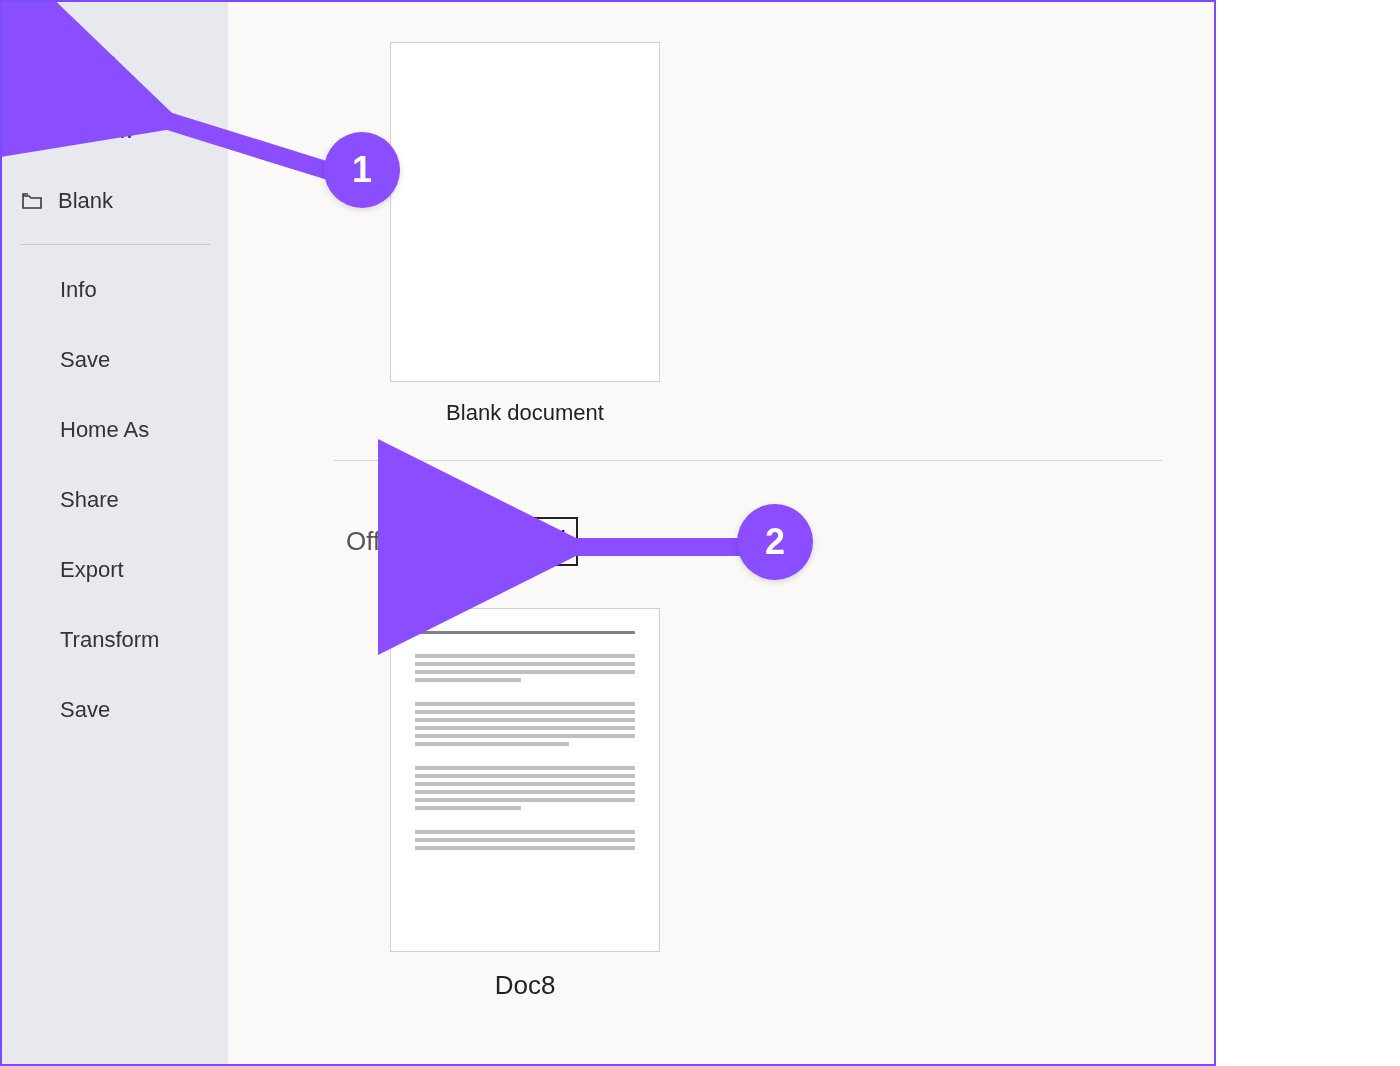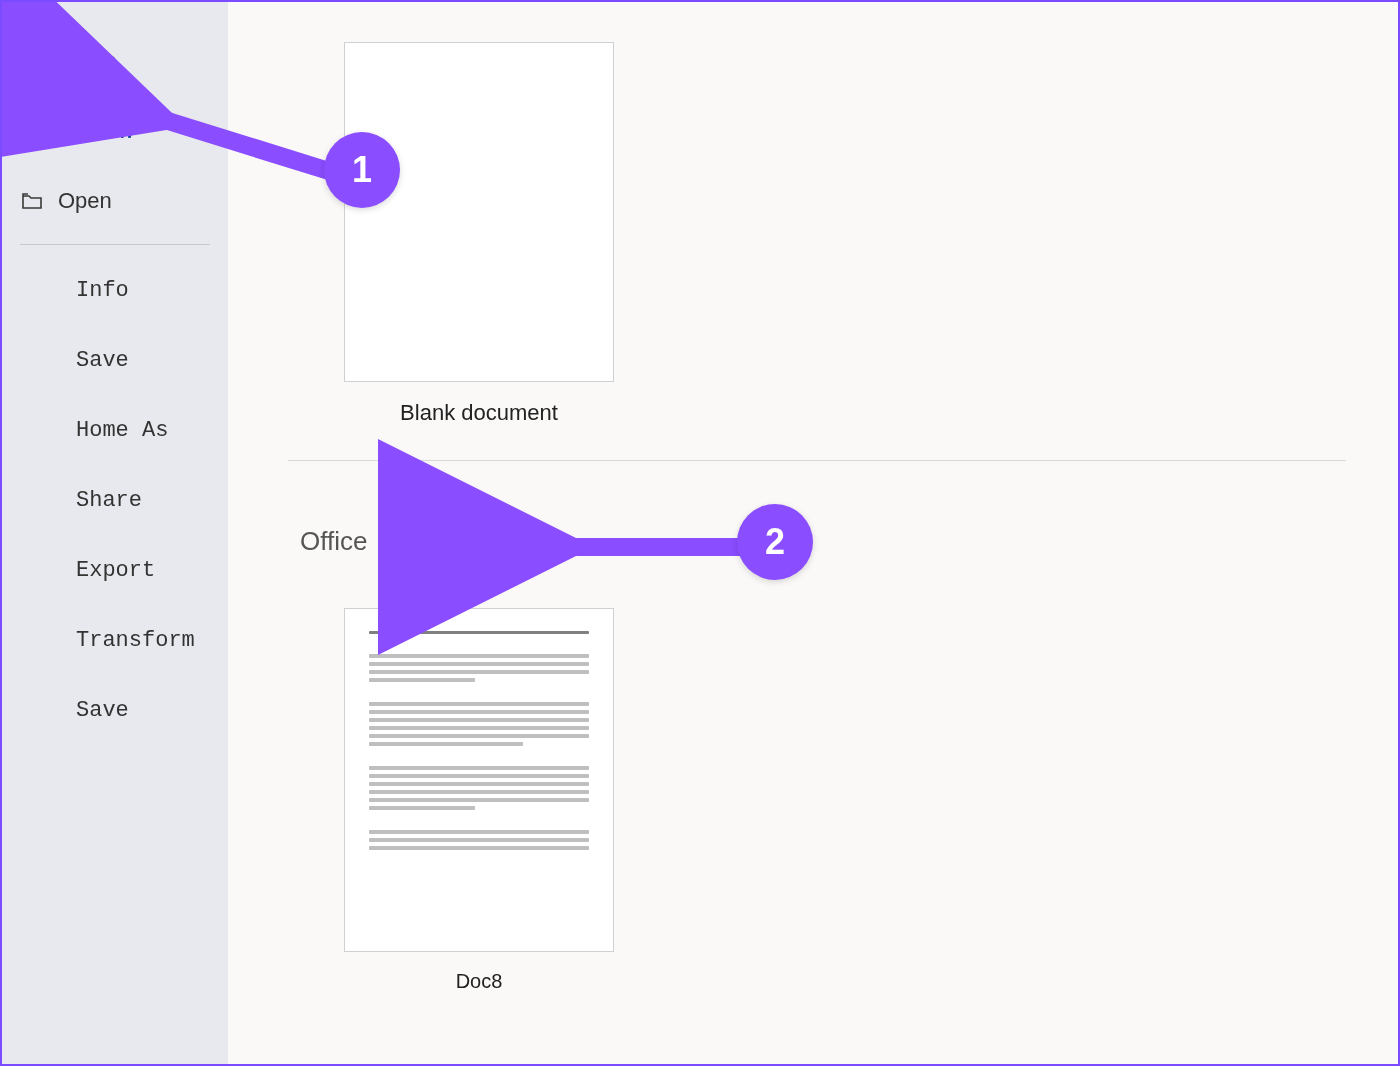--- a/index.html
+++ b/index.html
@@ -1,18 +1,18 @@
 <!DOCTYPE html>
 <html><head>
 <meta charset="utf-8">
 <style>
   * { box-sizing: border-box; margin: 0; padding: 0; }
   html, body { width: 1400px; height: 1066px; font-family: "Segoe UI", Arial, sans-serif; }
   .frame {
-    width: 1400px; height: 1066px;
+    width: 1216px; height: 1066px;
     border: 2px solid #7a4bff;
     position: relative;
     background: #a3a3a3;
     overflow: hidden;
   }
   .sidebar {
     position: absolute; left: 0; top: 0; bottom: 0;
     width: 226px;
     background: #e8e9ee;
     padding-top: 24px;
@@ -20,29 +20,29 @@
   .side-item {
     display: flex; align-items: center;
     height: 70px;
     padding-left: 18px;
     font-size: 22px;
     color: #333;
     cursor: pointer;
   }
   .side-item .icon { width: 38px; display:flex; align-items:center; }
   .side-item.active { color: #1a4a9c; gap: 32px; }
-  .side-item.sub { padding-left: 74px; font-family: Liberation Mono, monospace; }
+  .side-item.sub { padding-left: 58px; }
   .side-divider {
     margin: 8px 18px 10px 18px;
     border: none; border-top: 1px solid #c6c8cc;
   }
   .main {
     position: absolute; left: 226px; right: 0; top: 0; bottom: 0;
     background: #faf9f8;
-    padding: 40px 52px 0 60px;
+    padding: 40px 52px 0 106px;
   }
   .tmpl-card {
     width: 270px;
     display:flex; flex-direction:column; align-items:center;
     margin-left: 56px;
     cursor: pointer;
   }
   .thumb-blank {
     width: 270px; height: 340px;
     background: #fff;
@@ -68,21 +68,21 @@
     width: 270px; height: 344px;
     background:#fff; border:1px solid #d0d0d0;
     padding: 22px 24px 20px 24px;
     display:flex; flex-direction:column; gap:4px;
   }
   .line { height:4px; background:#bfbfbf; border-radius:1px; }
   .line.dark { background:#808080; height:3px; }
   .line.short { width:48%; }
   .line.med { width:70%; }
   .gap { height: 12px; }
-  .tmpl-label2 { margin-top: 18px; font-size: 20px; color:#222; width:270px; text-align:center; }
+  .tmpl-label2 { margin-top: 18px; font-size: 26px; color:#222; width:270px; text-align:center; }
   
   .badge {
     position:absolute; width:76px; height:76px; border-radius:50%;
     background:#8a4dff; color:#fff; font-size:36px; font-weight:600;
     display:flex; align-items:center; justify-content:center;
     box-shadow: 0 2px 6px rgba(0,0,0,.15);
   }
   .arrow-svg { position:absolute; overflow:visible; }
   
   .ic { width:24px; height:24px; stroke:#3a3a3a; stroke-width:1.6; fill:none; }
@@ -109,21 +109,21 @@
           </svg>
       </span>
       <span>New</span>
     </div>
     <div class="side-item">
       <span class="icon">
         <svg class="ic" viewBox="0 0 24 24">
             <path d="M3 7 H9 L11 9 H21 V19 H3 Z M3 7 V5 H8"></path>
           </svg>
       </span>
-      <span>Open</span>
+      <span>Blank</span>
     </div>
 
     <hr class="side-divider">
 
     <div class="side-item sub">
       <span>Info</span>
     </div>
     <div class="side-item sub">
       <span>Save</span>
     </div>

